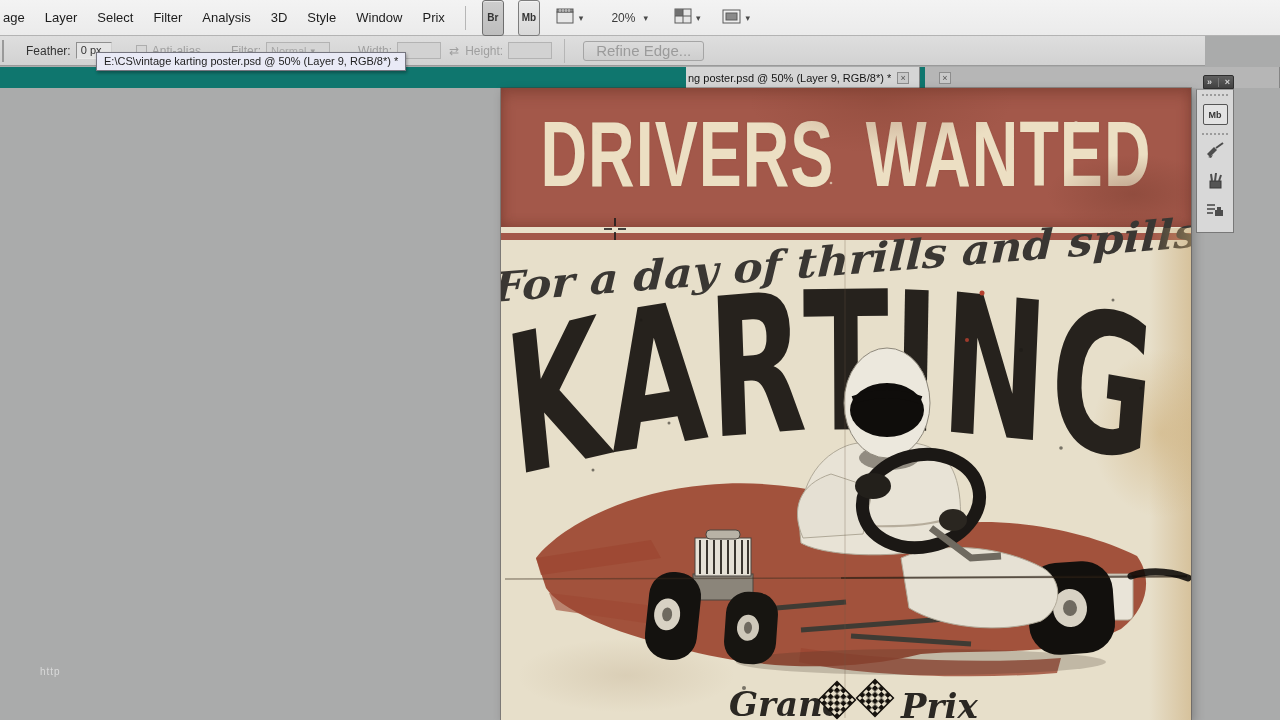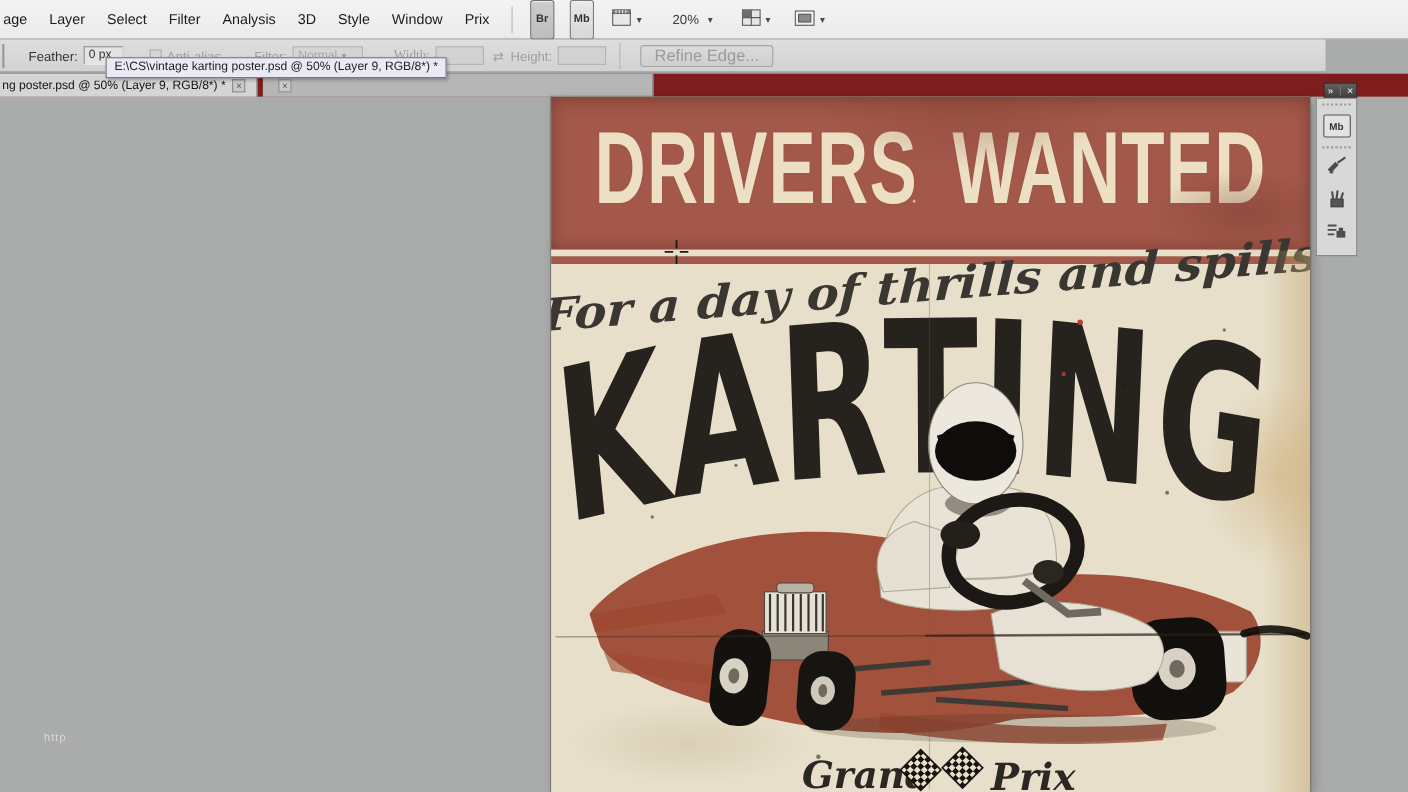--- a/index.html
+++ b/index.html
@@ -39,22 +39,22 @@
   .btn-refine { margin-left:16px; height:20px; padding:0 12px; border:1px solid #a5a5a5; border-radius:3px;
     background:linear-gradient(180deg,#dcdcdc,#cecece); color:#9b9b9b; font-size:15px;
     display:flex; align-items:center; }
 
   
   .tooltip { position:absolute; left:96px; top:52px; z-index:60; background:#e9eaf6;
     border:1px solid #75757f; font-size:11px; color:#222; padding:2px 7px 3px; white-space:nowrap;
     box-shadow:1px 2px 3px rgba(0,0,0,.3); }
 
   
-  .tabbar { position:absolute; left:0; top:67px; width:1280px; height:21px; background:#7f1d1d;
-    display:flex; align-items:stretch; }
+  .tabbar { position:absolute; left:0; top:67px; width:1280px; height:21px; background:#0f766e;
+    display:flex; align-items:stretch;justify-content:flex-end; }
   .tab { display:flex; align-items:center; font-size:11px; color:#141414; white-space:nowrap;
     overflow:hidden; border-right:1px solid #858585; }
   .tab.active { background:#d5d5d5; width:234px; padding-left:2px; }
   .tab.inactive { background:#b6b6b6; width:355px; margin-left:5px; padding-left:8px; color:#262626; }
   .tabx { width:12px; height:12px; margin:0 5px 0 6px; border:1px solid #8d8d8d; background:#c9c9c9;
     font-size:9px; line-height:10px; text-align:center; color:#555; flex:none; }
   .tablabel { overflow:hidden; text-overflow:clip; }
 
   
   .canvas { position:absolute; left:0; top:88px; width:1280px; height:632px; background:#aaabab; }
@@ -150,21 +150,21 @@
   <div class="ogrip"></div>
   <span class="olabel">Feather:</span>
   <div class="ofield">0 px</div>
   <div class="ocheck"></div>
   <span class="dis">Anti-alias</span>
   <span class="olabel dis" style="margin-left:30px;">Filter:</span>
   <div class="oselect">
     <span>Normal</span>
     <span class="caret dis">▾</span>
   </div>
-  <span class="olabel dis" style="margin-left:28px;font-family:Liberation Serif, serif;">Width:</span>
+  <span class="olabel dis" style="margin-left:28px;">Width:</span>
   <div class="ofield dis"></div>
   <span class="swap dis">⇄</span>
   <span class="olabel dis" style="margin-left:2px;">Height:</span>
   <div class="ofield dis"></div>
   <div class="vline" style="margin:0 2px 0 12px;"></div>
   <div class="btn-refine">Refine Edge...</div>
 </div>
 
 <div class="tooltip">E:\CS\vintage karting poster.psd @ 50% (Layer 9, RGB/8*) *</div>
 

